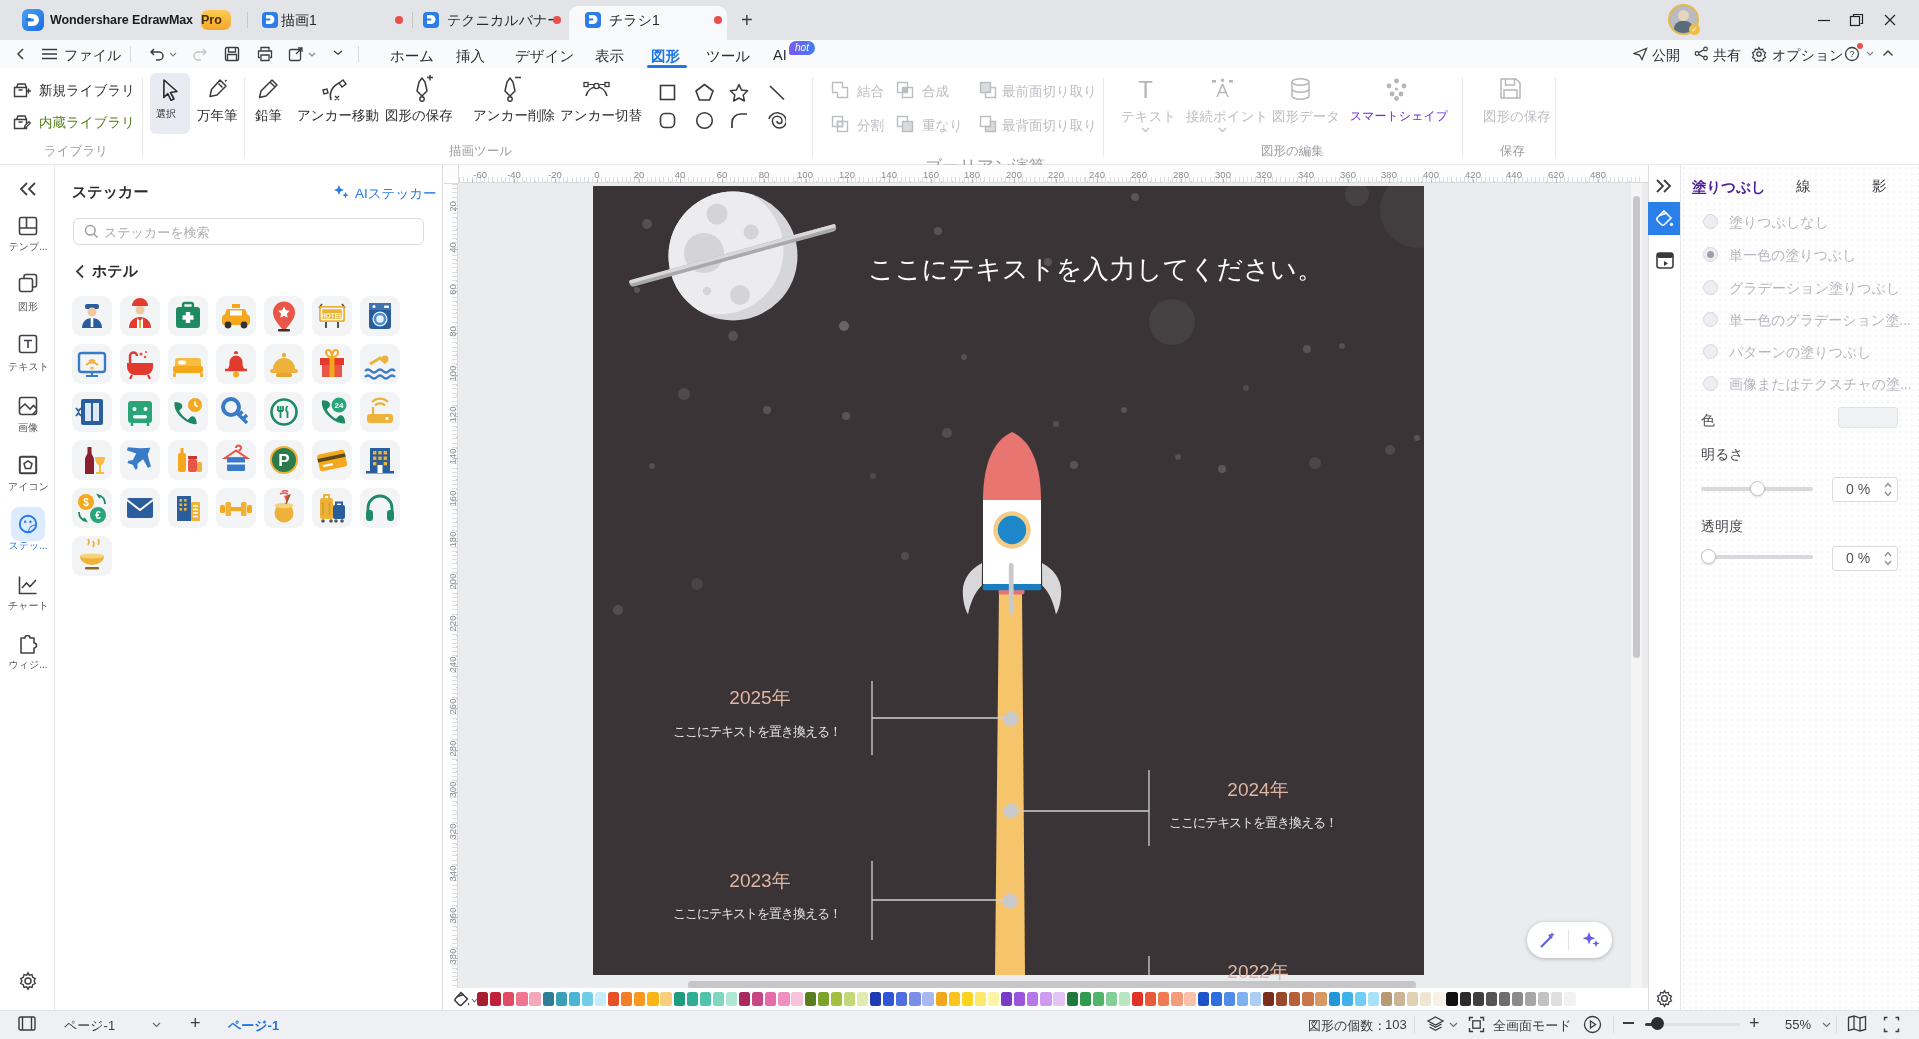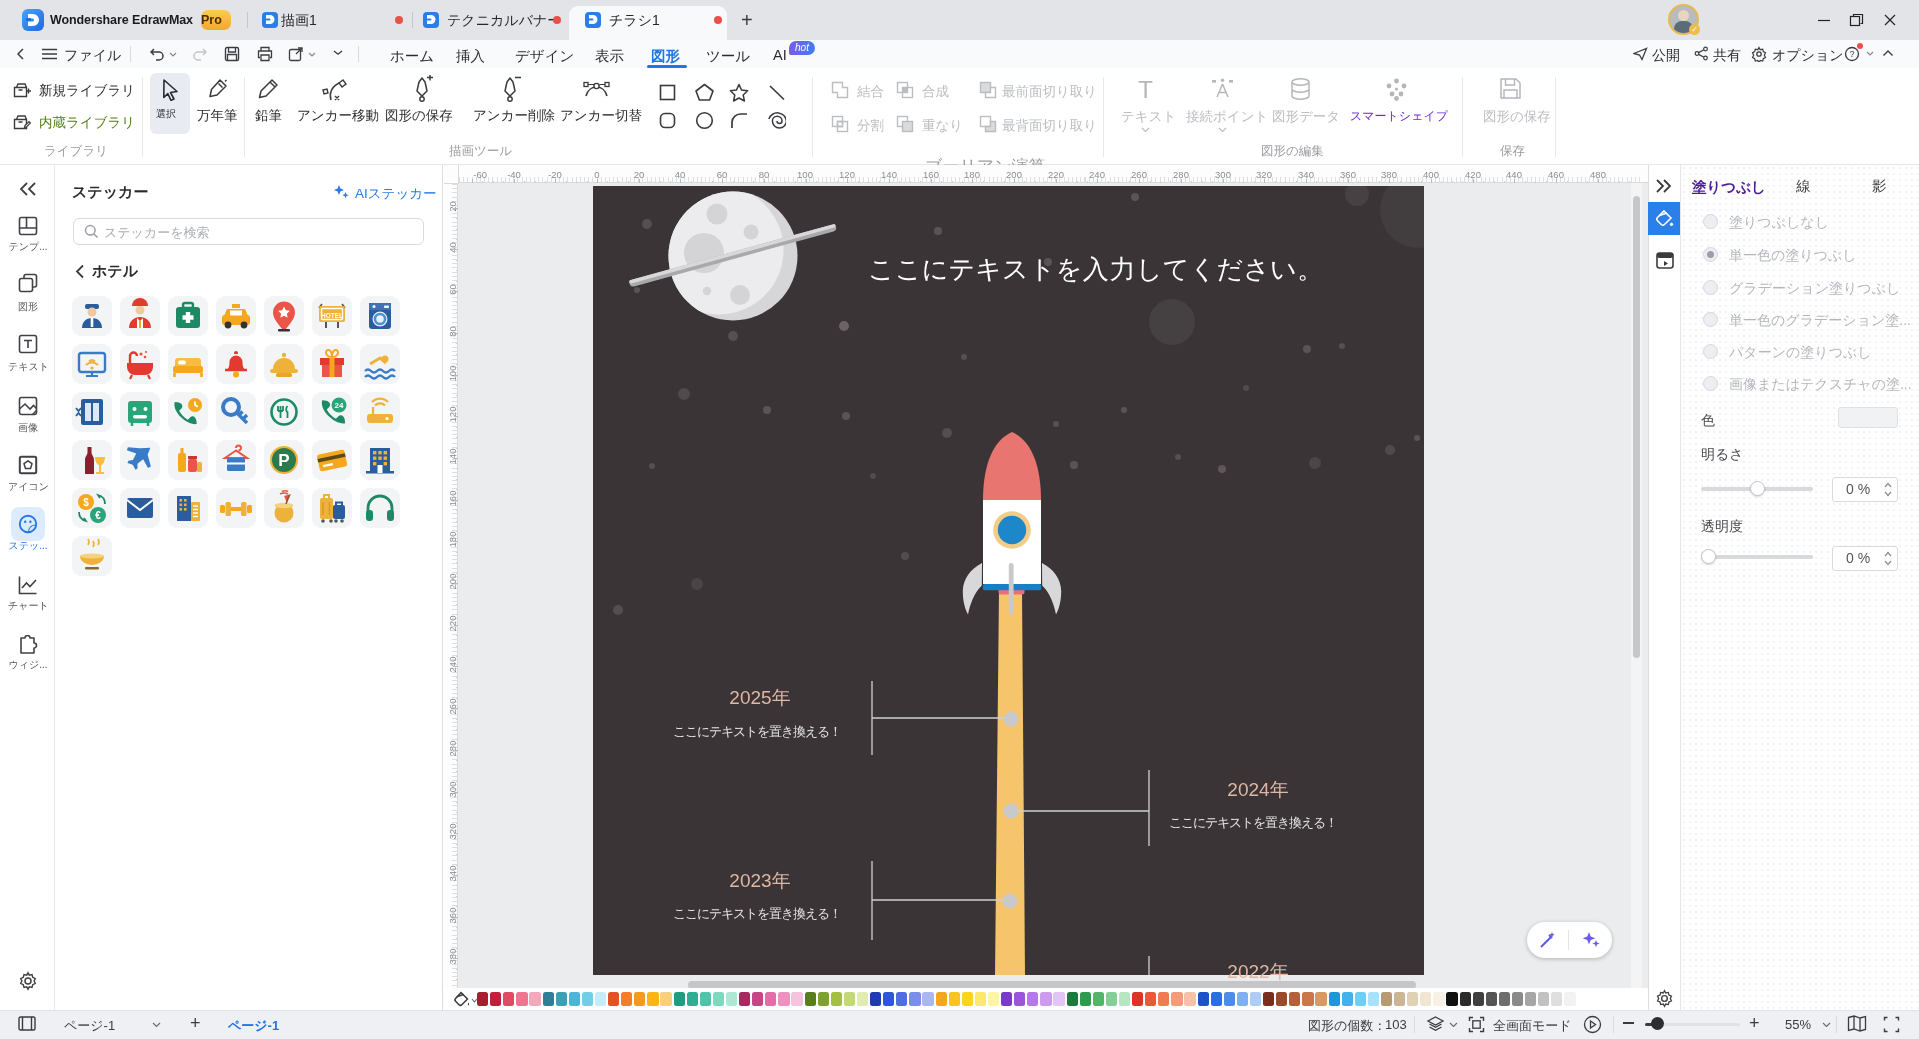--- a/index.html
+++ b/index.html
@@ -766,21 +766,21 @@
 <div class="abs" style="left:1458px;top:169px;width:30px;text-align:center;font-size:9.5px;color:#8a8c90;">420</div>
 <div class="abs" style="left:1472.7px;top:179px;width:1px;height:4px;background:#b9babd;"></div>
 <div class="abs" style="left:1483.1px;top:181px;width:1px;height:2px;background:#cfd0d3;"></div>
 <div class="abs" style="left:1493.5px;top:181px;width:1px;height:2px;background:#cfd0d3;"></div>
 <div class="abs" style="left:1504.0px;top:181px;width:1px;height:2px;background:#cfd0d3;"></div>
 <div class="abs" style="left:1499px;top:169px;width:30px;text-align:center;font-size:9.5px;color:#8a8c90;">440</div>
 <div class="abs" style="left:1514.4px;top:179px;width:1px;height:4px;background:#b9babd;"></div>
 <div class="abs" style="left:1524.8px;top:181px;width:1px;height:2px;background:#cfd0d3;"></div>
 <div class="abs" style="left:1535.2px;top:181px;width:1px;height:2px;background:#cfd0d3;"></div>
 <div class="abs" style="left:1545.7px;top:181px;width:1px;height:2px;background:#cfd0d3;"></div>
-<div class="abs" style="left:1541px;top:169px;width:30px;text-align:center;font-size:9.5px;color:#8a8c90;">460</div>
+<div class="abs" style="left:1541px;top:169px;width:30px;text-align:center;font-size:9.5px;color:#8a8c90;">620</div>
 <div class="abs" style="left:1556.1px;top:179px;width:1px;height:4px;background:#b9babd;"></div>
 <div class="abs" style="left:1566.5px;top:181px;width:1px;height:2px;background:#cfd0d3;"></div>
 <div class="abs" style="left:1576.9px;top:181px;width:1px;height:2px;background:#cfd0d3;"></div>
 <div class="abs" style="left:1587.4px;top:181px;width:1px;height:2px;background:#cfd0d3;"></div>
 <div class="abs" style="left:1583px;top:169px;width:30px;text-align:center;font-size:9.5px;color:#8a8c90;">480</div>
 <div class="abs" style="left:1597.8px;top:179px;width:1px;height:4px;background:#b9babd;"></div>
 <div class="abs" style="left:1608.2px;top:181px;width:1px;height:2px;background:#cfd0d3;"></div>
 <div class="abs" style="left:1618.7px;top:181px;width:1px;height:2px;background:#cfd0d3;"></div>
 <div class="abs" style="left:1629.1px;top:181px;width:1px;height:2px;background:#cfd0d3;"></div>
 <div class="abs" style="left:437px;top:201px;width:30px;text-align:center;font-size:9.5px;color:#8a8c90;transform:rotate(-90deg);">20</div>

